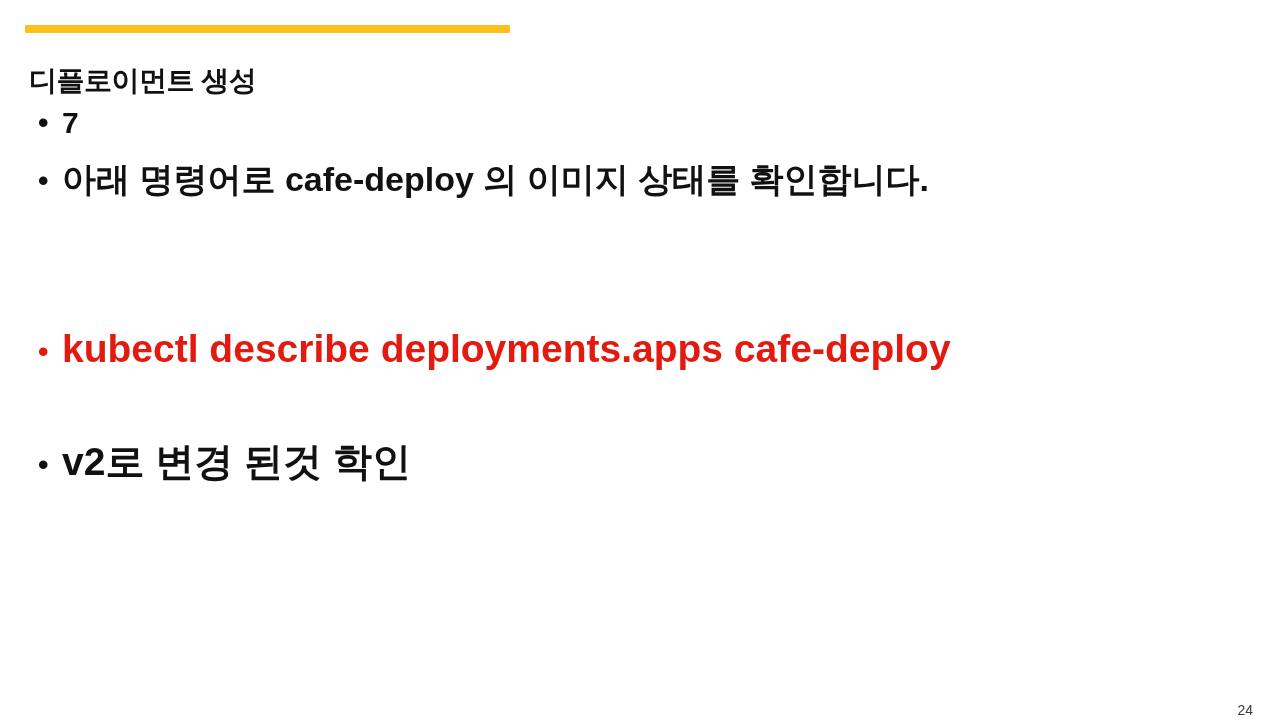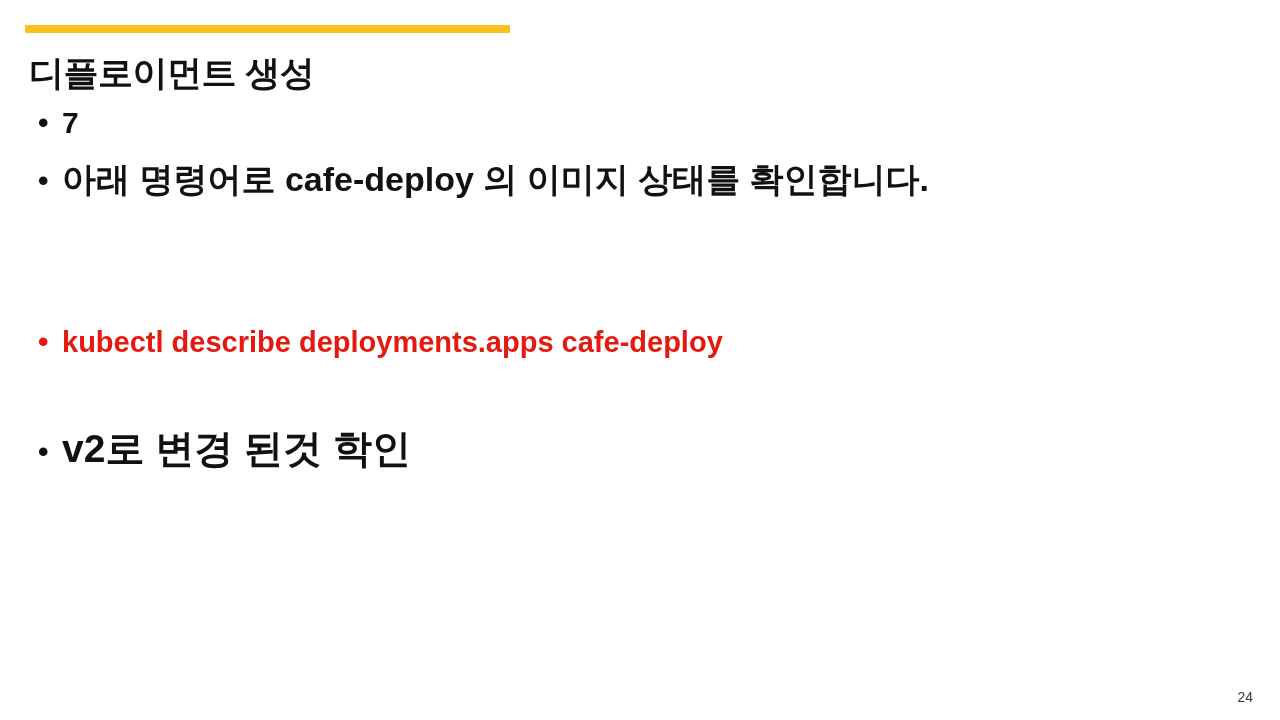--- a/index.html
+++ b/index.html
@@ -28,23 +28,23 @@
     width: 485px;
     height: 8px;
     background: #fbc01c;
     border-radius: 1px;
   }
 
   
   .slide-title {
     position: absolute;
     left: 29px;
-    top: 29px;
+    top: 45px;
     width: 900px;
-    font-size: 35px;
+    font-size: 28px;
     font-weight: bold;
     color: #111111;
     letter-spacing: -0.5px;
     line-height: 1.2;
     white-space: nowrap;
   }
 
   
   .body-block {
     position: absolute;
@@ -73,33 +73,33 @@
 
   
   .row-1 { font-size: 30px; margin-bottom: 16px; }
   .row-1 .bullet-text { font-size: 30px; }
 
   .row-2 { font-size: 33px; }
   .row-2 .bullet-text { font-size: 34px; }
 
   .row-3 { font-size: 32px; color: #e31a0f; }
   .row-3 .marker { color: #e31a0f; }
-  .row-3 .bullet-text { font-size: 29px; color: #e31a0f; }
+  .row-3 .bullet-text { font-size: 39px; color: #e31a0f; }
 
   .row-4 { font-size: 31px; }
   .row-4 .bullet-text { font-size: 39px; }
 
   .spacer-lg { height: 122px; }
   .spacer-md { height: 63px; }
 
   
   .page-number {
     position: absolute;
     right: 27px;
-    bottom: 15px;
+    bottom: 2px;
     font-size: 14px;
     color: #3b3b3b;
     font-weight: normal;
   }
 </style>
 </head>
 <body>
 
 <div class="slide">
 

